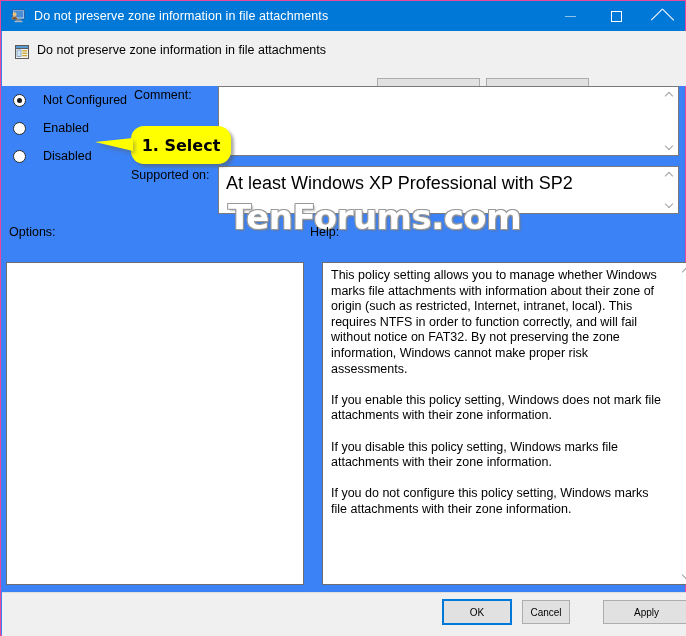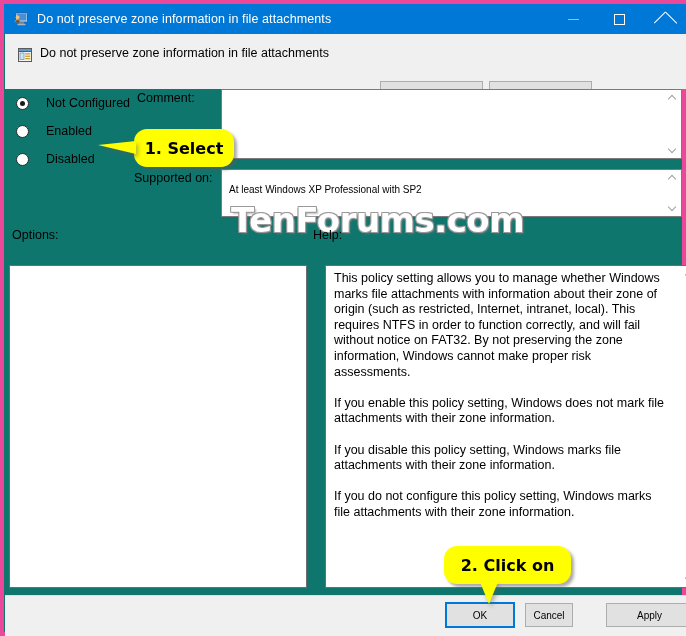--- a/index.html
+++ b/index.html
@@ -18,22 +18,22 @@
     background: #f0f0f0;
   }
 
   
   .window {
     position: absolute;
     left: 0; top: 0;
     width: 686px;
     height: 636px;
     box-sizing: border-box;
-    border: 4px solid #ec4899;
-    background: #0f766e;
+    border: 1px solid #ec4899;
+    background: #3b82f6;
   }
 
   
   .titlebar {
     position: absolute;
     left: 0; top: 0;
     width: 684px;
     height: 30px;
     background: #0078d7;
     display: flex;
@@ -219,22 +219,22 @@
     transform: rotate(45deg);
   }
   .chev.dn:before {
     border-left: none; border-top: none;
     border-right: 1.3px solid #a0a0a0;
     border-bottom: 1.3px solid #a0a0a0;
     top: 0px;
   }
   .supported-text {
     position: absolute;
-    left: 7px; top: 14px;
-    font-size: 10px;
+    left: 7px; top: 6px;
+    font-size: 18px;
     color: #000000;
     white-space: nowrap;
   }
 
   
   .watermark {
     position: absolute;
     left: 227px; top: 196px;
     font-size: 34px;
     font-weight: bold;
@@ -465,19 +465,15 @@
 
     <div class="footer"></div>
     <button class="btn" id="ok-button">OK</button>
     <button class="btn" id="cancel-button">Cancel</button>
     <button class="btn" id="apply-button">Apply</button>
 
     <div class="callout" id="callout-select">
       <span class="tail"></span>
       <span>1. Select</span>
     </div>
-    <div class="callout" id="callout-click">
-      <span class="tail"></span>
-      <span>2. Click on</span>
-    </div>
 
   </div>
 </div>
 
 </body></html>

